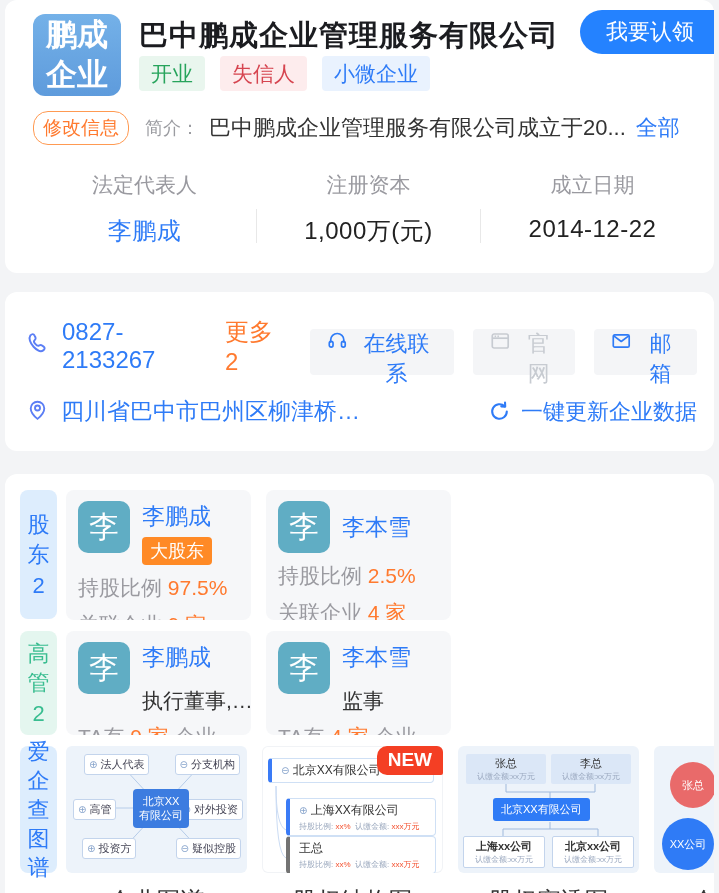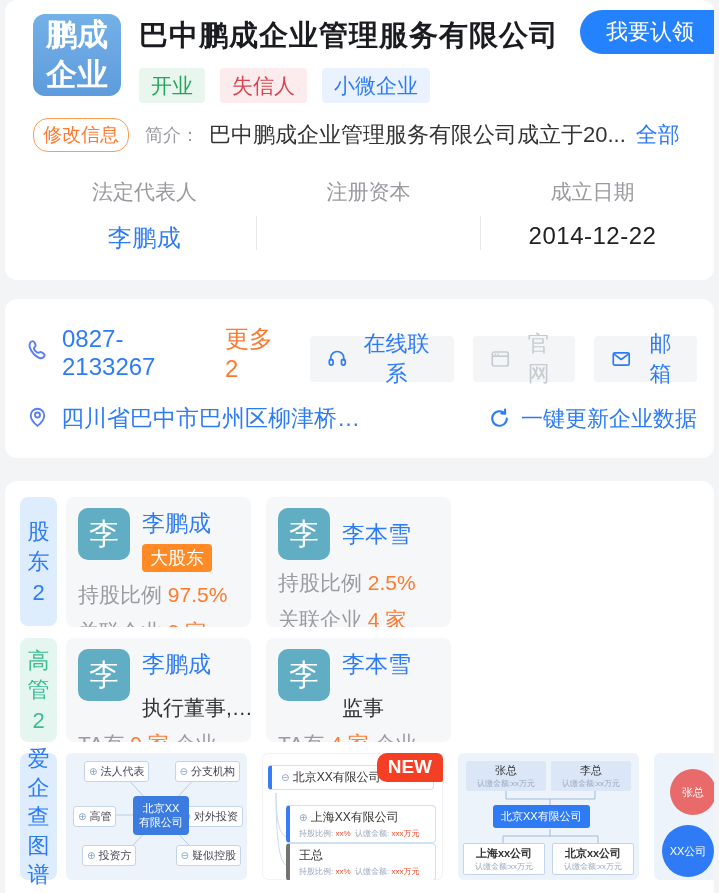--- a/index.html
+++ b/index.html
@@ -13,21 +13,21 @@
   .logo { width:88px; height:82px; flex:none; border-radius:12px;
     background:linear-gradient(180deg,#74b1e8,#5e9bdc);
     color:#fff; font-weight:bold; font-size:31px; line-height:1.28;
     display:flex; flex-direction:column; align-items:center; justify-content:center; }
   .hdr-right { margin-left:18px; flex:1; min-width:0; }
   .company-title { font-size:29px; font-weight:700; color:#1b1c20; letter-spacing:1px; margin-top:2px;
     white-space:nowrap; overflow:hidden; }
   .claim-btn { position:absolute; top:10px; right:0; height:44px; border:0; cursor:pointer;
     background:#2482ff; color:#fff; font-size:22px; padding:0 20px 0 26px;
     border-radius:22px 0 0 22px; font-family:inherit; }
-  .tag-row { display:flex; margin-top:12px; }
+  .tag-row { display:flex; }
   .tag { font-size:21px; height:35px; line-height:35px; padding:0 12px; border-radius:4px; margin-right:15px; }
   .tag-green { color:#27a45c; background:#e9f6ee; }
   .tag-red   { color:#d64550; background:#fdeced; }
   .tag-blue  { color:#2e7bf7; background:#e9f2fe; }
   .intro-row { display:flex; align-items:center; margin-top:15px; padding-right:16px; }
   .edit-badge { flex:none; font-size:19px; color:#ff7a2f; border:1px solid #ff9a52;
     border-radius:15px; padding:3px 9px; background:#fff; cursor:pointer; }
   .intro-label { flex:none; color:#9b9ca1; font-size:18px; margin-left:16px; }
   .intro-text { color:#333; font-size:22px; margin-left:10px; white-space:nowrap; overflow:hidden; }
   .intro-more { flex:none; color:#2e7bf7; font-size:22px; margin-left:10px; cursor:pointer; }
@@ -37,21 +37,21 @@
   .stat-value { font-size:24px; color:#222; margin-top:16px; letter-spacing:0.5px; }
   .stat-value.link { color:#2e7bf7; cursor:pointer; }
   .stat-divider { width:1px; background:#e8e8e8; height:34px; align-self:flex-end; margin-bottom:4px; }
 
   
   .card-contact { margin-top:19px; padding:24px 17px 24px 20px; }
   .c-row { display:flex; align-items:center; }
   .c-row1 .phone { color:#2e7bf7; font-size:24px; margin-left:11px; cursor:pointer; }
   .c-row1 .more { color:#ff7a2f; font-size:24px; margin-left:14px; cursor:pointer; }
   .c-btns { display:flex; margin-left:auto; }
-  .c-btn { display:flex; align-items:center; justify-content:center; height:46px; border:0; cursor:pointer;
+  .c-btn { display:flex; justify-content:center; height:46px; border:0; cursor:pointer;
     background:#f4f5f7; border-radius:4px; font-size:22px; color:#2e7bf7;
     padding:0 16px; margin-left:19px; font-family:inherit;margin-top:12px; }
   .c-btn svg { margin-right:7px; }
   .c-btn.disabled { color:#c7cbd1; cursor:default; }
   .c-row2 { margin-top:20px; }
   .c-row2 .address { color:#2e7bf7; font-size:23px; margin-left:11px; cursor:pointer; }
   .update-group { margin-left:auto; display:flex; align-items:center; cursor:pointer; }
   .update-group span { color:#2e7bf7; font-size:22px; margin-left:9px; }
 
   
@@ -139,20 +139,21 @@
     <span class="intro-more">全部</span>
   </div>
   <div class="stats-row">
     <div class="stat">
       <div class="stat-label">法定代表人</div>
       <div class="stat-value link">李鹏成</div>
     </div>
     <div class="stat-divider"></div>
     <div class="stat">
       <div class="stat-label">注册资本</div>
+      <div class="stat-value">1,000万(元)</div>
     </div>
     <div class="stat-divider"></div>
     <div class="stat">
       <div class="stat-label">成立日期</div>
       <div class="stat-value">2014-12-22</div>
     </div>
   </div>
 </div>
 
 <div class="card card-contact">

